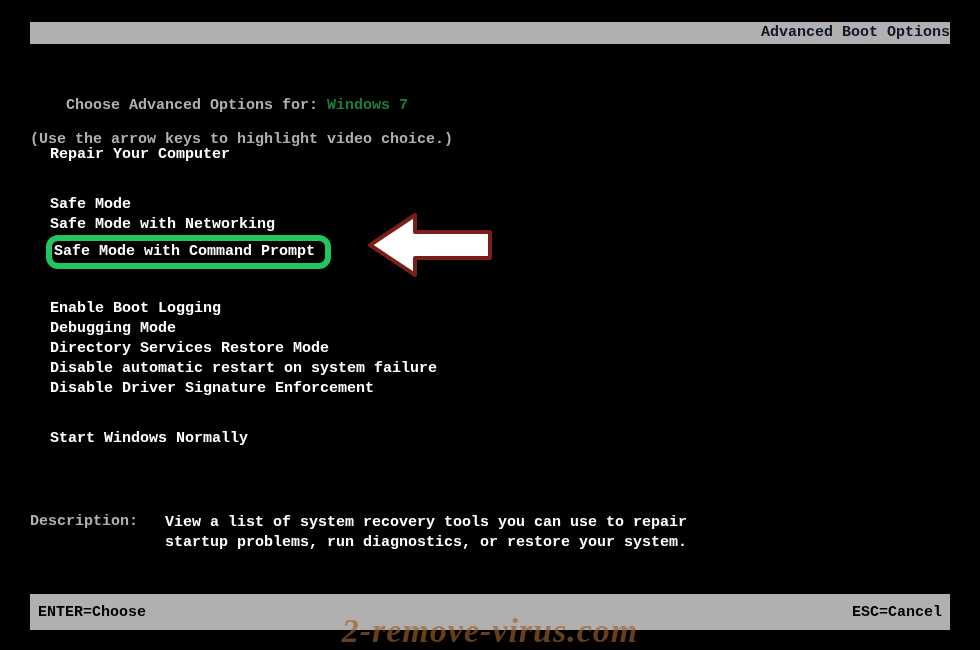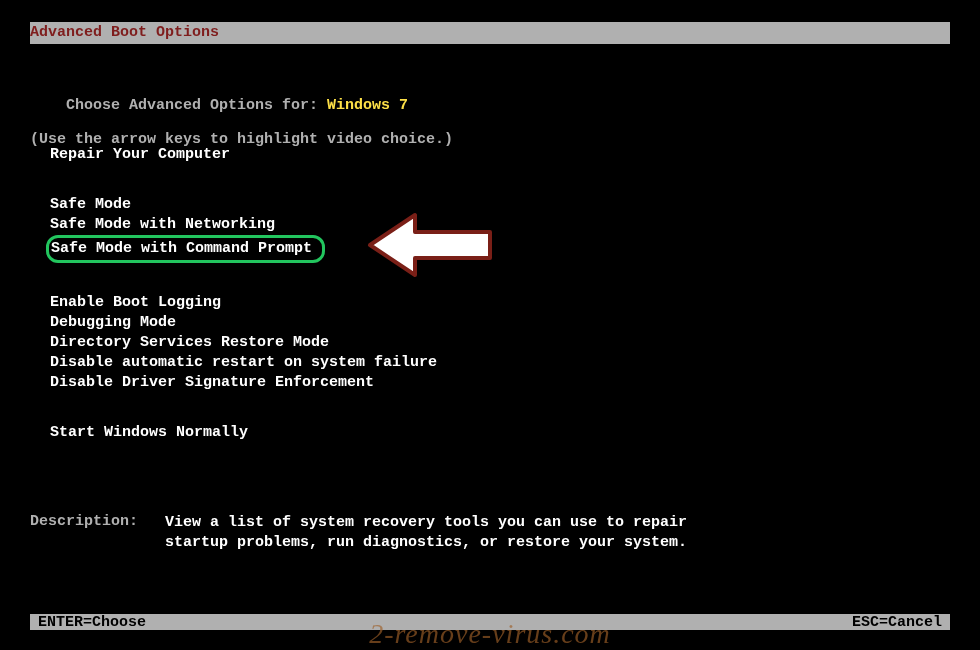--- a/index.html
+++ b/index.html
@@ -14,83 +14,83 @@
     position: relative;
     overflow: hidden;
   }
   .title-bar {
     position: absolute;
     top: 22px;
     left: 30px;
     right: 30px;
     height: 22px;
     background: #b0b0b0;
-    color: #7f1d1d;
-    text-align: left;
+    color: #0f172a;
+    text-align: right;
     line-height: 22px;
     font-weight: bold;
   }
   .intro {
     position: absolute;
     top: 80px;
     left: 30px;
   }
   .intro .line1 { white-space: pre; }
-  .intro .os { color: #fde047; }
+  .intro .os { color: #15803d; }
   .menu {
     position: absolute;
     top: 145px;
     left: 50px;
     line-height: 20px;
   }
   .menu-group { margin-bottom: 30px; font-family: Liberation Mono, monospace; }
   .menu-item { white-space: pre; color: #fff; cursor: pointer; }
   .highlight {
     display: inline-block;
-    border: 3px solid #22c55e;
+    border: 6px solid #22c55e;
     border-radius: 12px;
     padding: 1px 10px 1px 2px;
     margin-left: -4px;
   }
   .description {
     position: absolute;
     top: 513px;
     left: 30px;
     display: flex;
   }
   .desc-label { white-space: pre; }
   .desc-text { color: #fff; max-width: 560px; line-height: 20px; }
   .footer-bar {
     position: absolute;
     bottom: 20px;
     left: 30px;
     right: 30px;
-    height: 16px;
+    height: 36px;
     background: #b0b0b0;
     color: #000;
     display: flex;
     justify-content: space-between;
     align-items: center;
     padding: 0 8px;
     font-weight: bold;
   }
   .arrow-annotation {
     position: absolute;
     top: 210px;
     left: 360px;
     pointer-events: none;
   }
   .watermark {
     position: absolute;
     bottom: 0px;
     left: 50%;
     transform: translateX(-50%);
     font-family: Georgia, serif;
-    font-size: 28px;
-    font-weight: normal;
+    font-size: 34px;
+    font-weight: bold;
     font-style: italic;
     color: rgba(158, 95, 40, 0.65);
     letter-spacing: 1px;
     pointer-events: none;
     white-space: nowrap;
   }
 </style>
 </head>
 <body>
 

